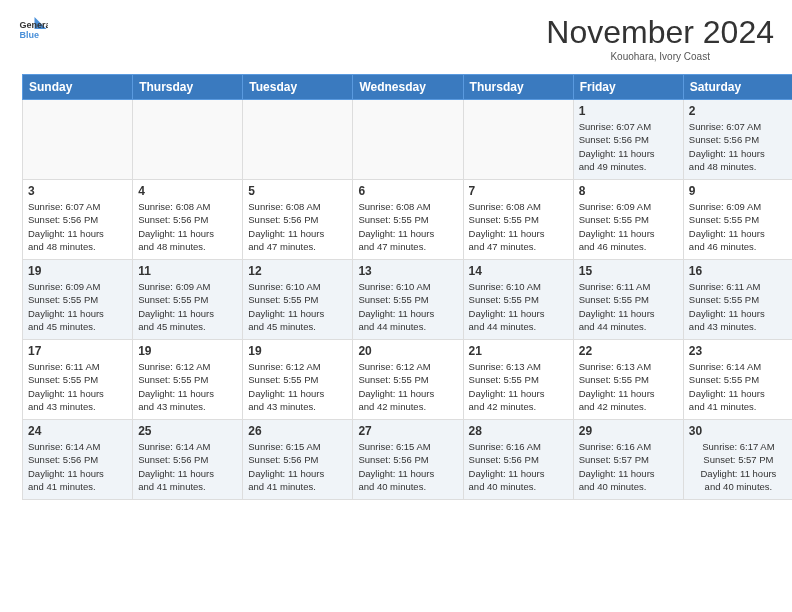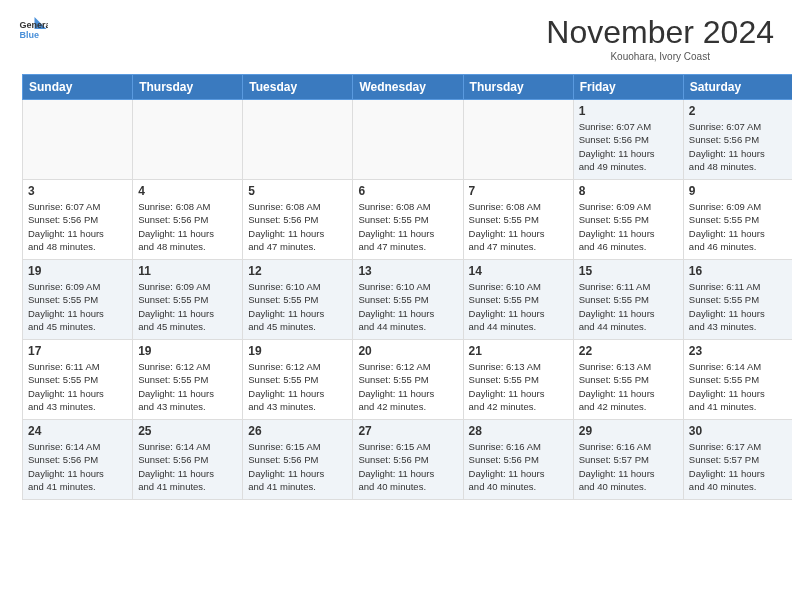--- a/index.html
+++ b/index.html
@@ -325,20 +325,20 @@
         </td>
         <td class="shaded">
           <span class="day-number">29</span>
           <div class="day-info" style="white-space: pre-line;">Sunrise: 6:16 AM
 Sunset: 5:57 PM
 Daylight: 11 hours
 and 40 minutes.</div>
         </td>
         <td class="shaded">
           <span class="day-number">30</span>
-          <div class="day-info" style="white-space: pre-line;">Sunrise: 6:17 AM
+          <div class="day-info" style="white-space: pre-line; text-align: center;">Sunrise: 6:17 AM
 Sunset: 5:57 PM
 Daylight: 11 hours
 and 40 minutes.</div>
         </td>
       </tr>
     </tbody>
 </table>
 
 </body></html>

